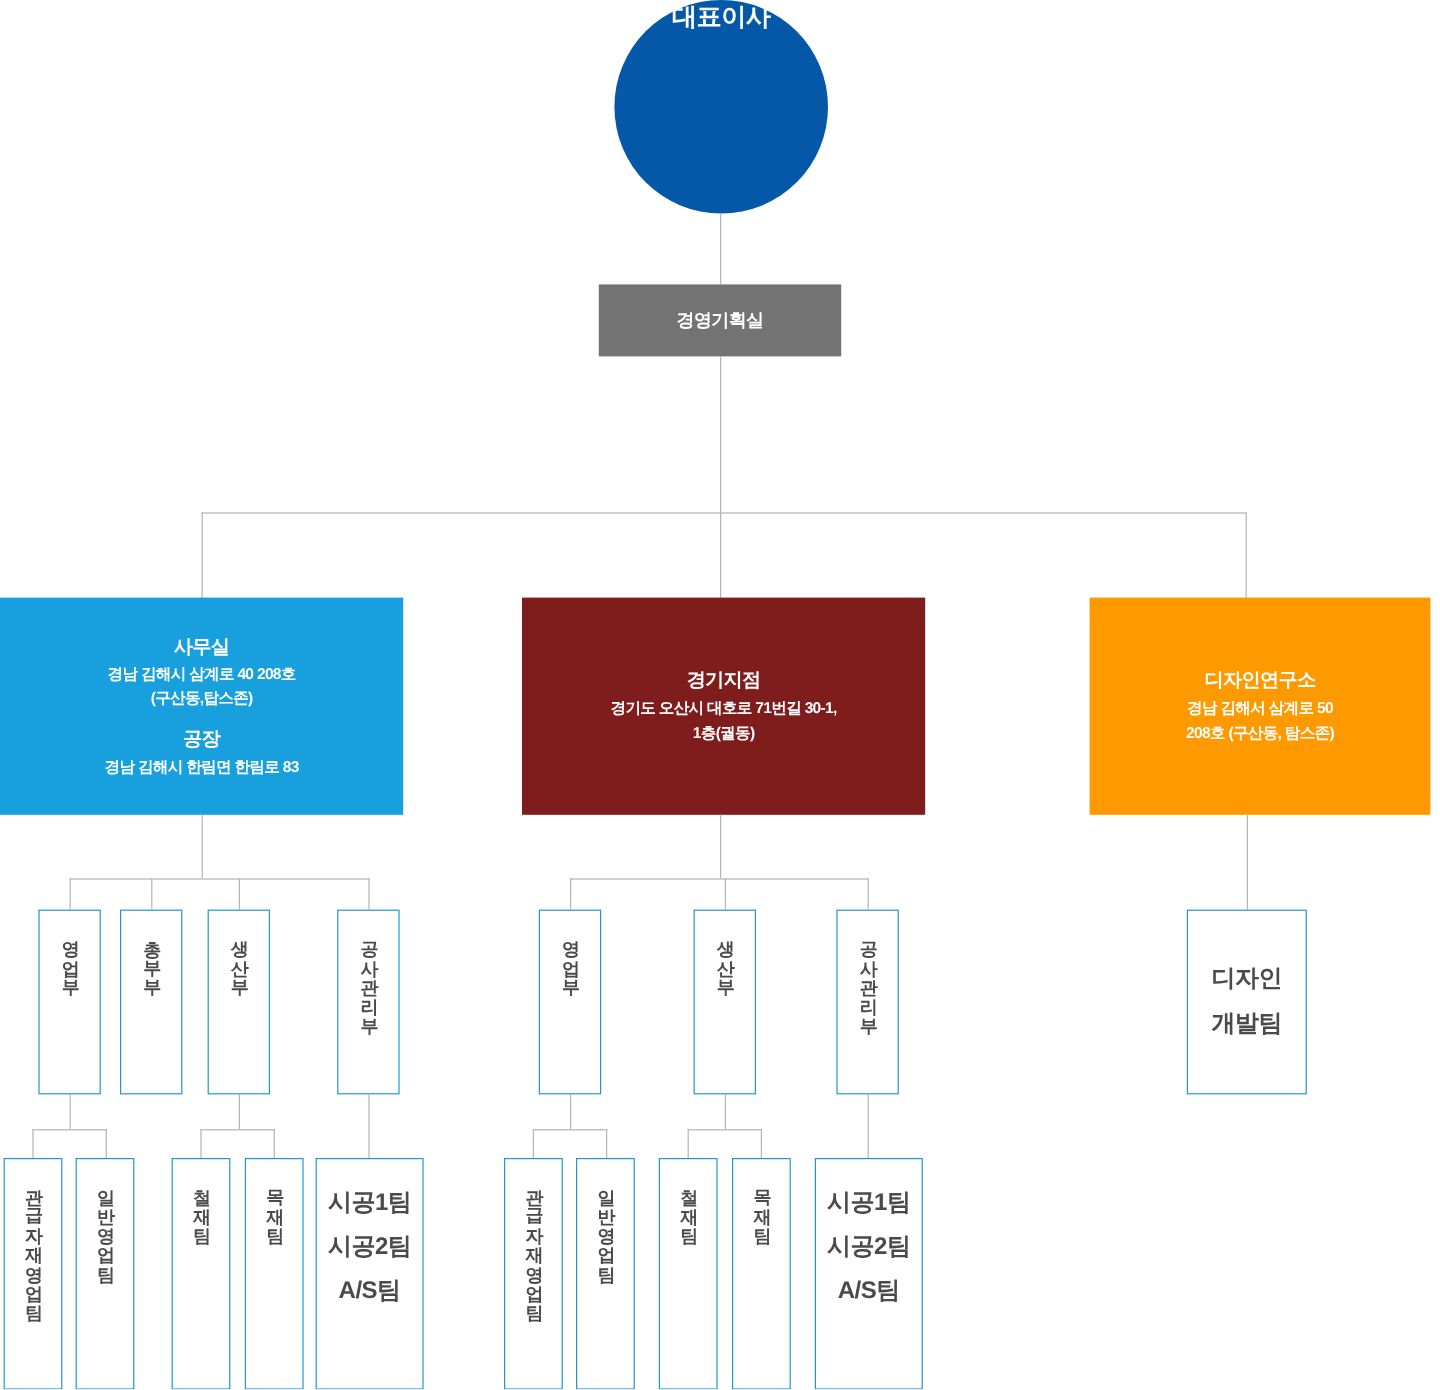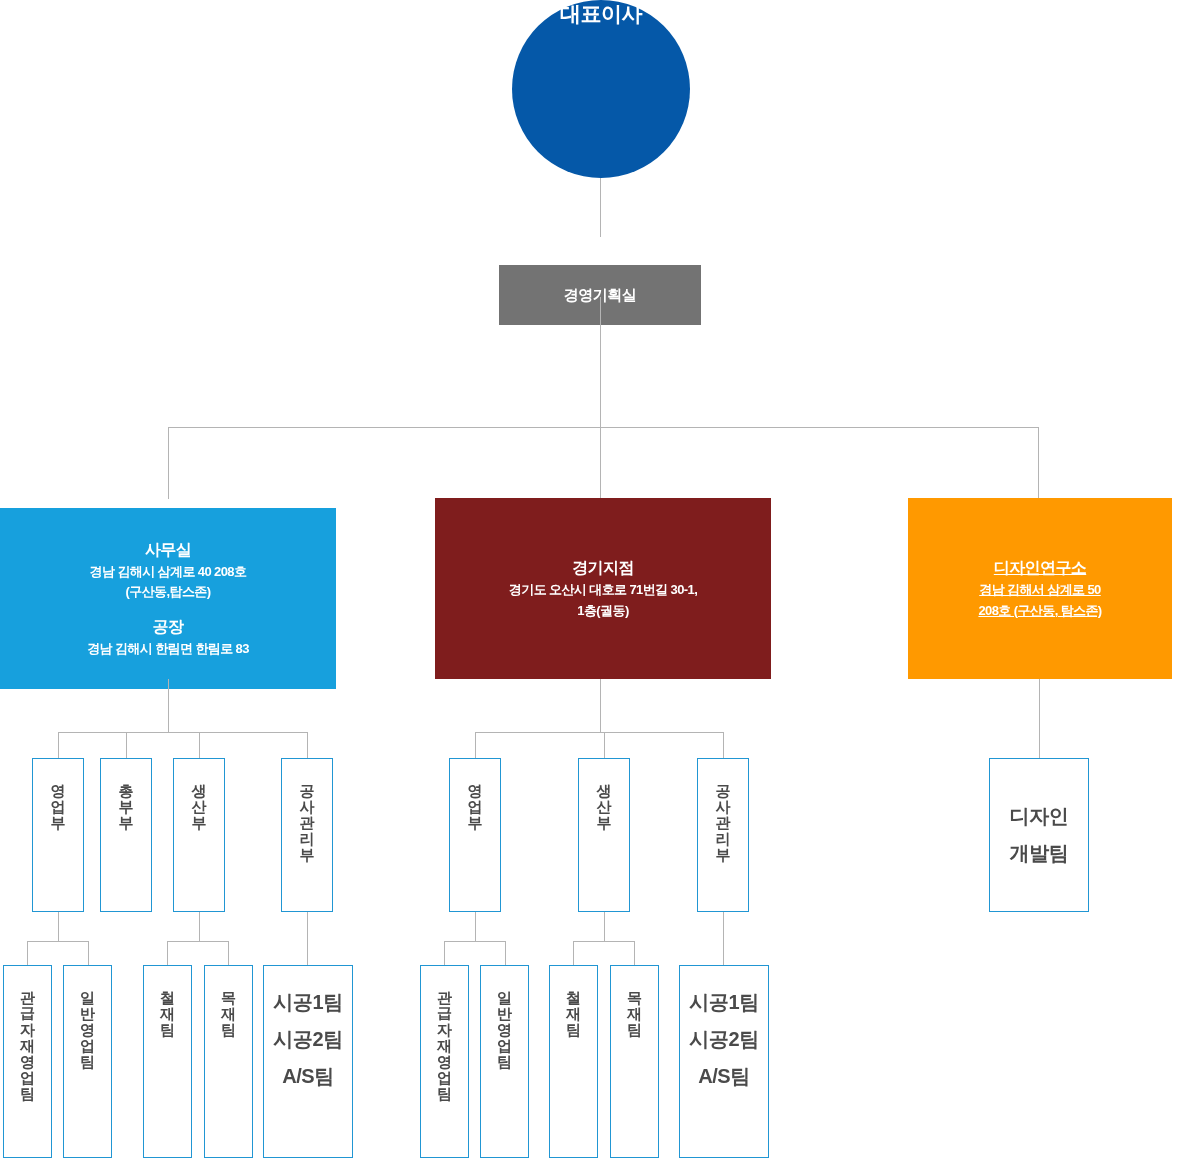--- a/index.html
+++ b/index.html
@@ -124,33 +124,33 @@
 <body>
 
 <div id="org-chart">
 
   <div class="ceo-circle" style="background:#0558a8;">
     <span>대표이사</span>
   </div>
 
   <div class="line v" style="left:600px; top:178px; height:59px;"></div>
 
-  <div class="plan-box" style="background:#737373;margin-top:28px;">
+  <div class="plan-box" style="background:#737373;">
     <span>경영기획실</span>
   </div>
 
   <div class="line v" style="left:600px; top:297px; height:130px;"></div>
 
   <div class="line h" style="left:168px; top:427px; width:871px;"></div>
 
   <div class="line v" style="left:168px; top:427px; height:72px;"></div>
   <div class="line v" style="left:600px; top:427px; height:72px;"></div>
   <div class="line v" style="left:1038px; top:427px; height:72px;"></div>
 
-  <div class="division" style="left:0px; top:498px; width:336px; height:181px; background:#17a0dd;margin-top:10px;">
+  <div class="division" style="left:0px; top:498px; width:336px; height:181px; background:#17a0dd;">
     <div class="d-title">사무실</div>
     <div class="d-addr">경남 김해시 삼계로 40 208호</div>
     <div class="d-addr">(구산동,탑스존)</div>
     <div class="d-gap"></div>
     <div class="d-title">공장</div>
     <div class="d-addr">경남 김해시 한림면 한림로 83</div>
   </div>
 
   <div class="line v" style="left:168px; top:679px; height:53px;"></div>
   <div class="line h" style="left:58px; top:732px; width:250px;"></div>
@@ -251,21 +251,21 @@
     <span class="v-text">목재팀</span>
   </div>
   <div class="node" style="left:679px; top:965px; width:90px; height:193px;">
     <div class="h-text">
       <div>시공1팀</div>
       <div>시공2팀</div>
       <div>A/S팀</div>
     </div>
   </div>
 
-  <div class="division" style="left:908px; top:498px; width:264px; height:181px; background:#ff9900;text-decoration:underline;">
+  <div class="division" style="left:908px; top:498px; width:284px; height:181px; background:#ff9900;">
     <div class="d-title">디자인연구소</div>
     <div class="d-addr">경남 김해서 삼계로 50</div>
     <div class="d-addr">208호 (구산동, 탐스존)</div>
   </div>
 
   <div class="line v" style="left:1039px; top:679px; height:79px;"></div>
 
   <div class="node centered" style="left:989px; top:758px; width:100px; height:154px;">
     <div class="h-text center-block">
       <div>디자인</div>

